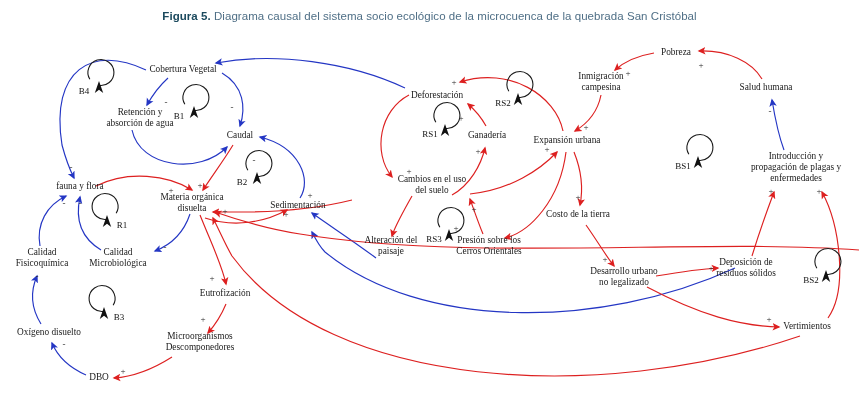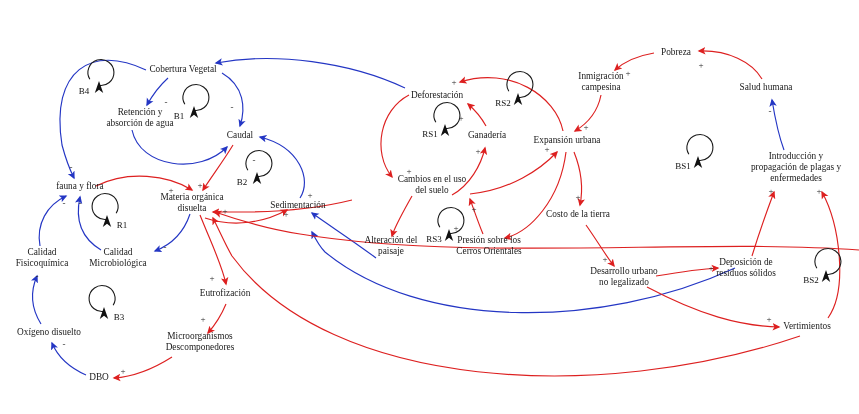--- a/index.html
+++ b/index.html
@@ -66,20 +66,24 @@
   .link-red { stroke: #dd2020; stroke-width: 1.15; fill: none; }
   .link-blue { stroke: #2436c4; stroke-width: 1.15; fill: none; }
   .loop-arc { stroke: #1a1a1a; stroke-width: 1.1; fill: none; }
   .loop-tri-fill { fill: #111111; }
 </style>
 </head>
 <body>
 
 <div id="figure-root">
 
+  <div id="caption">
+    <span class="cap-strong">Figura 5.</span>
+    <span class="cap-rest">Diagrama causal del sistema socio ecológico de la microcuenca de la quebrada San Cristóbal</span>
+  </div>
 
   <svg id="diagram" width="859" height="414" viewBox="0 0 859 414">
 
     <defs>
       <marker id="ar-red" viewBox="0 0 12 12" refX="9" refY="6" markerWidth="7.5" markerHeight="7.5" orient="auto-start-reverse">
         <path d="M0,0.8 L11,6 L0,11.2 L2.6,6 Z" fill="#dd2020"></path>
       </marker>
       <marker id="ar-blue" viewBox="0 0 12 12" refX="9" refY="6" markerWidth="7.5" markerHeight="7.5" orient="auto-start-reverse">
         <path d="M0,0.8 L11,6 L0,11.2 L2.6,6 Z" fill="#2436c4"></path>
       </marker>

